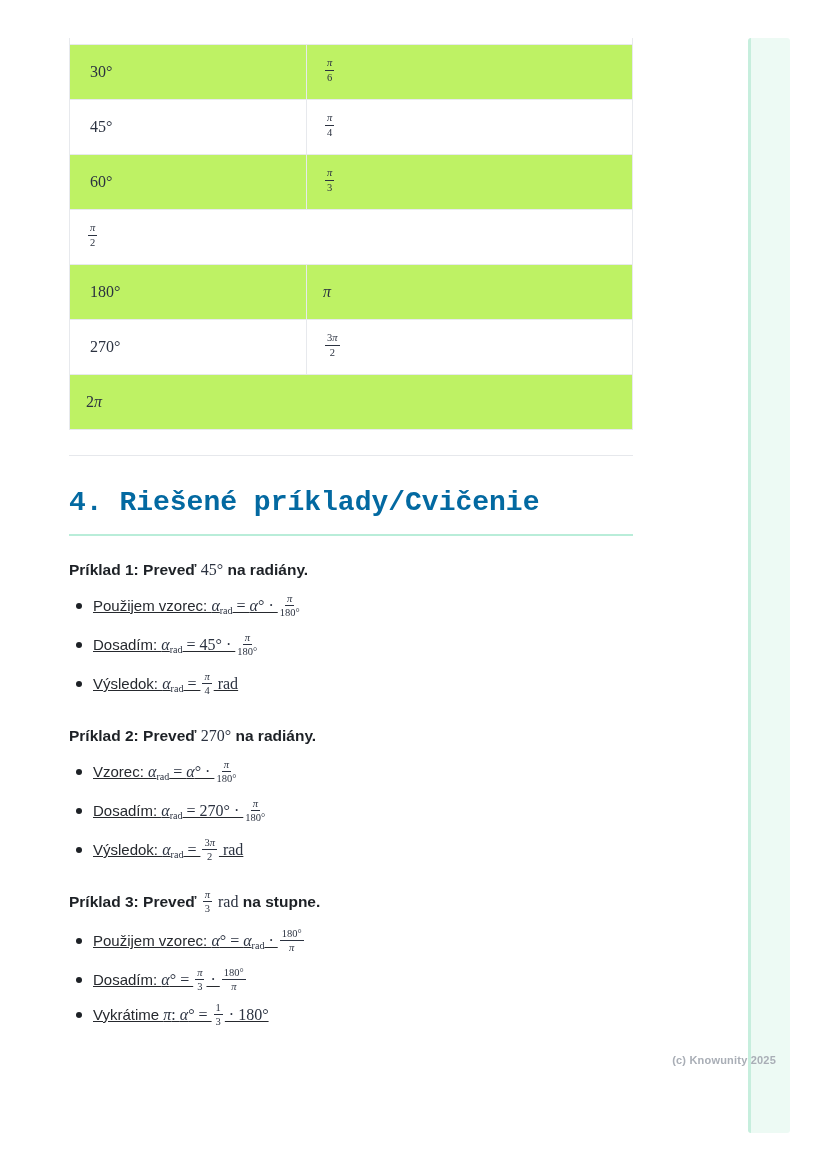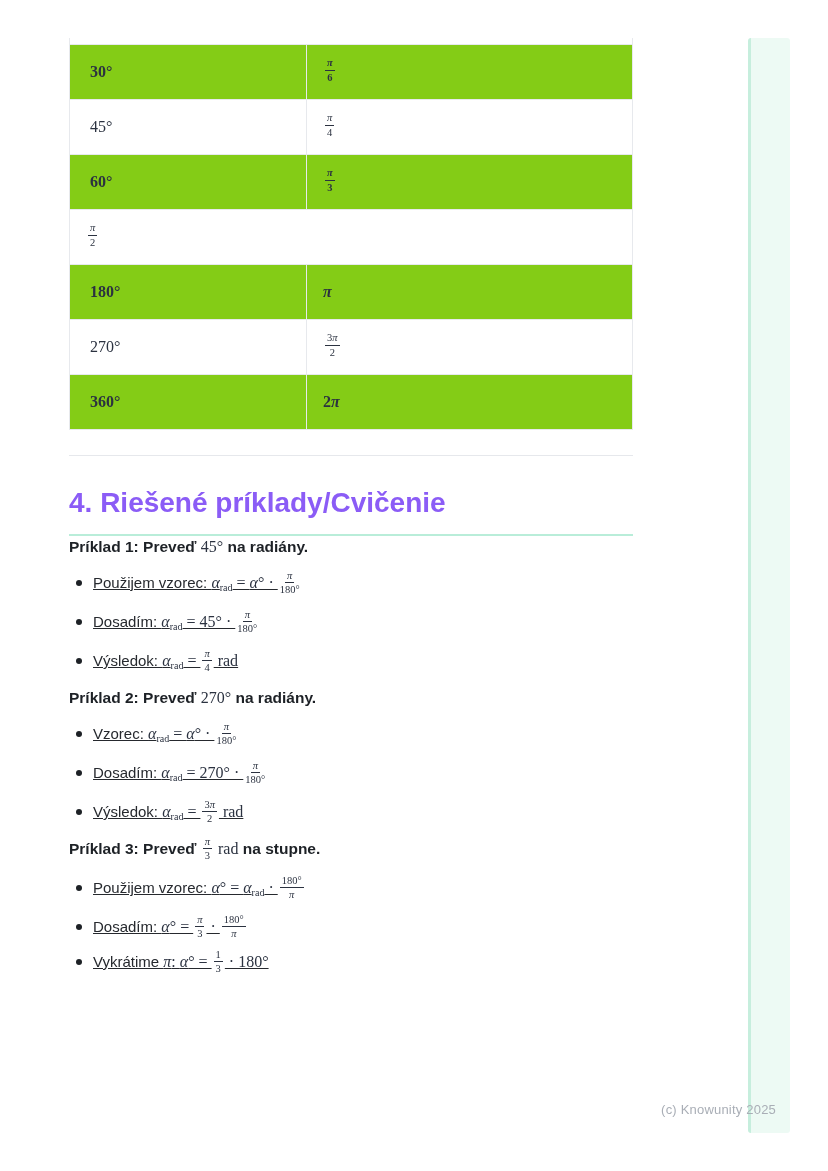--- a/index.html
+++ b/index.html
@@ -17,21 +17,21 @@
   .content { position:absolute; left:69px; top:0; width:564px; z-index:1; }
 
   
   .conv-table {
     margin-top:38px;
     border-left:1px solid #e7e9ed; border-right:1px solid #e7e9ed;
     border-bottom:1px solid #e7e9ed;
   }
   .sliver { height:6px; background:#ffffff; }
   .trow { display:flex; height:55px; border-top:1px solid #e7e9ed; background:#ffffff; }
-  .trow.alt { background:#84cc16;font-weight:bold; }
+  .trow.alt { background:#bef264; }
   .tc-deg {
     width:237px; border-right:1px solid #e7e9ed;
     display:flex; align-items:center; padding-left:20px;
   }
   .tc-rad { flex:1; display:flex; align-items:center; padding-left:16px; }
 
   
   .math { font-family:"Liberation Serif", serif; font-size:16px; color:#2b3240; }
   .gk { font-style:italic; font-family:"Liberation Serif", serif; }
   .msub { font-size:10px; vertical-align:-3px; letter-spacing:0; }
@@ -40,40 +40,41 @@
     vertical-align:middle; line-height:1.05; font-size:10.5px; margin:0 2px;
     transform:translateY(-2px);
   }
   .fn { border-bottom:1px solid #2b3240; padding:0 2px 1px; }
   .fd { padding-top:1px; }
 
   .divider { border:none; border-top:1px solid #e6e8ec; margin-top:25px; }
 
   .section-title {
     margin-top:30px; font-size:28px; line-height:34px; font-weight:bold;
-    color:#8b5cf6;
+    color:#0369a1;
+    font-family:Liberation Mono, monospace;
   }
   .title-underline { height:2px; background:#b9edd9; margin-top:14px; }
 
-  .ex-title { font-size:15.5px; line-height:22px; font-weight:bold; color:#1d2126; }
+  .ex-title { margin-top:23px; font-size:15.5px; line-height:22px; font-weight:bold; color:#1d2126; }
   .ex-title .math { font-weight:normal; }
 
   .steps { list-style:none; margin-top:12px; padding-left:24px;text-decoration:underline; }
   .steps li {
     position:relative; font-size:15px; line-height:26px; min-height:26px;
     margin-bottom:8px; color:#26292e;
   }
   .steps li::before {
     content:""; position:absolute; left:-17px; top:10px; width:6px; height:6px;
     border-radius:50%; background:#1d2126;
   }
 
   .footer {
-    position:absolute; top:1102px; right:52px; font-size:13px; color:#a9aeb6;
-    letter-spacing:.2px; z-index:2;
+    position:absolute; top:1054px; right:52px; font-size:11px; color:#a9aeb6;
+    letter-spacing:.2px; z-index:2;font-weight:bold;
   }
 </style>
 </head>
 <body>
 
 <div class="page">
   <div class="accent-bar"></div>
 
   <div class="content">
 
@@ -123,21 +124,20 @@
         <div class="trow">
           <div class="tc-deg math">270°</div>
           <div class="tc-rad math">
             <span class="frac">
               <span class="fn">3<em class="gk">π</em></span>
               <span class="fd">2</span>
             </span>
           </div>
         </div>
         <div class="trow alt">
-          <div class="tc-deg math">360°</div>
           <div class="tc-rad math">2<em class="gk">π</em></div>
         </div>
       </div>
 
     <hr class="divider">
 
     <h2 class="section-title">4. Riešené príklady/Cvičenie</h2>
     <div class="title-underline"></div>
 
     <div id="examples">

